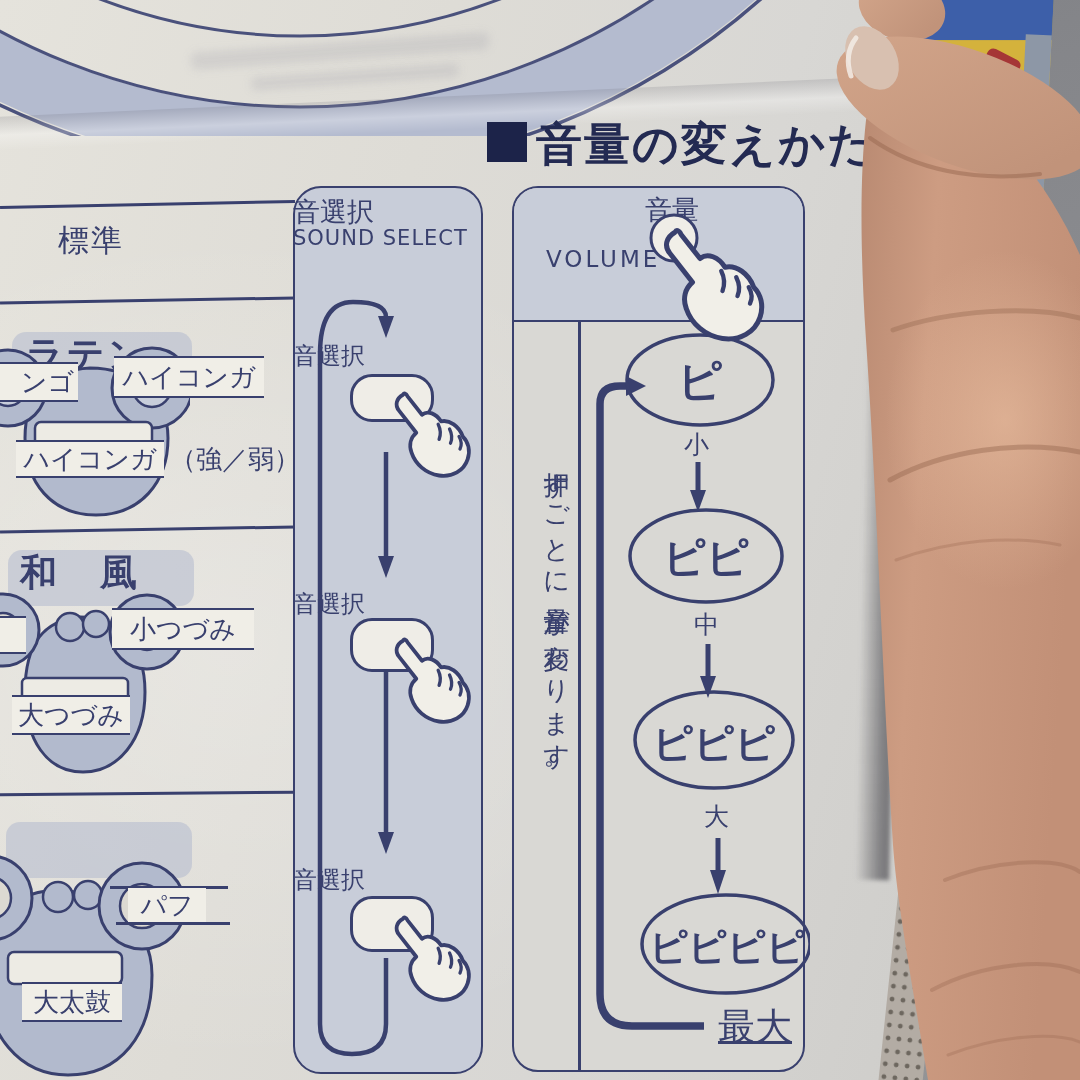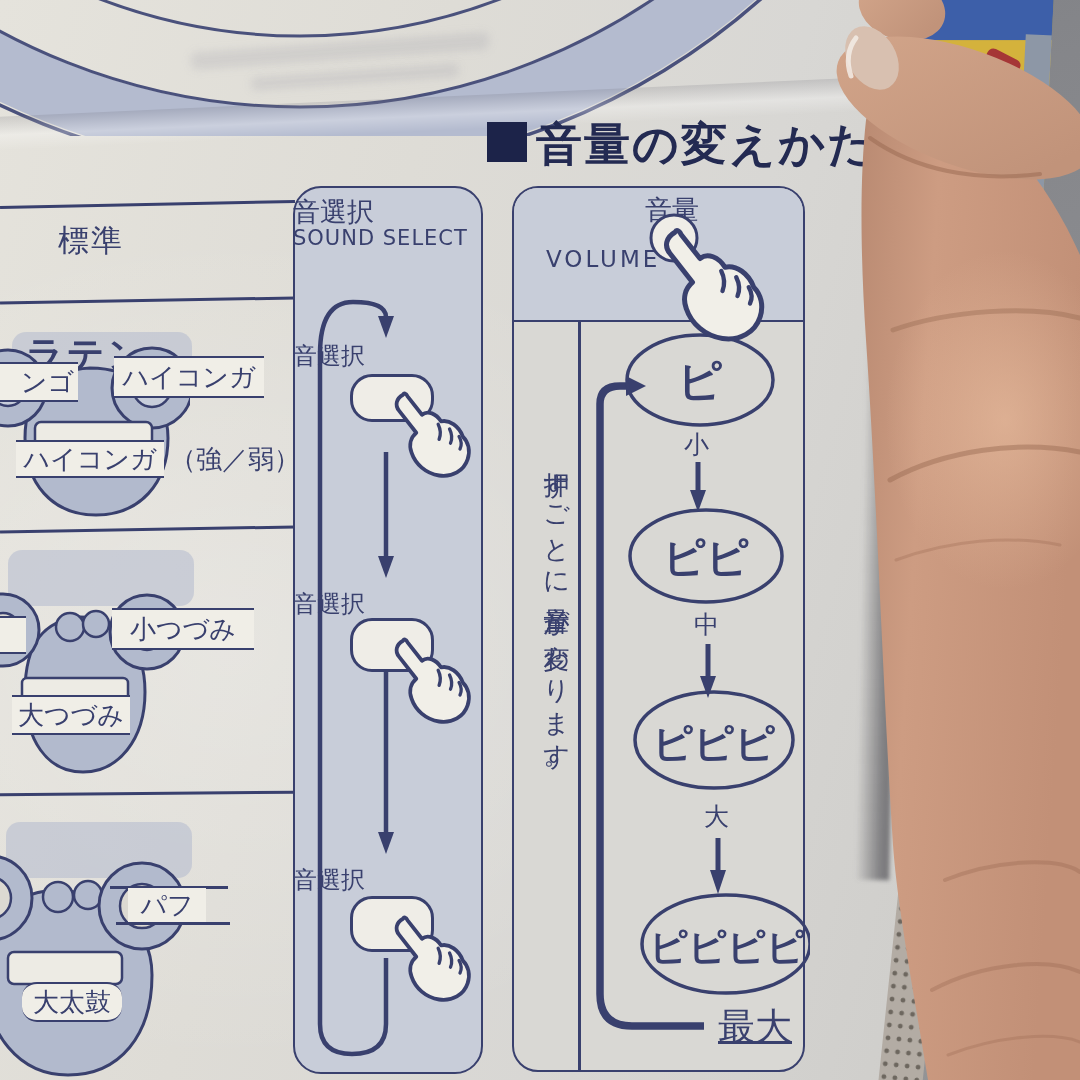--- a/index.html
+++ b/index.html
@@ -110,20 +110,21 @@
       <span>ハイコンガ</span>
       </div>
     <div class="tag" style="left:16px;top:440px;width:148px;height:34px;">
       <span>ハイコンガ</span>
       </div>
     <div class="abs ink" style="left:170px;top:442px;font-size:26px;white-space:nowrap;">（強／弱）*</div>
 
     <div class="abs hline" style="left:0;top:528px;width:295px;transform:rotate(-1deg);"></div>
 
     <div class="abs headbar" style="left:8px;top:550px;width:186px;height:56px;"></div>
+    <div class="rowhead" style="left:20px;top:548px;">和　風</div>
     <svg class="abs" style="left:-50px;top:572px;width:250px;height:215px" viewBox="0 0 250 215">
       <path d="M75,120 C75,70 95,48 130,45 C168,45 195,72 195,120 C195,168 168,200 133,200 C97,200 75,168 75,120 Z" fill="#b2bacd" stroke="#39406e" stroke-width="3"></path>
       <circle cx="120" cy="55" r="14" fill="#b2bacd" stroke="#39406e" stroke-width="2.5"></circle>
       <circle cx="146" cy="52" r="13" fill="#b2bacd" stroke="#39406e" stroke-width="2.5"></circle>
       <circle cx="53" cy="58" r="36" fill="#b2bacd" stroke="#39406e" stroke-width="3"></circle>
       <circle cx="53" cy="58" r="17" fill="#dcd9d2" stroke="#39406e" stroke-width="2.5"></circle>
       <circle cx="197" cy="60" r="37" fill="#b2bacd" stroke="#39406e" stroke-width="3"></circle>
       <circle cx="197" cy="60" r="18" fill="#dcd9d2" stroke="#39406e" stroke-width="2.5"></circle>
       <rect x="72" y="106" width="106" height="26" rx="5" fill="#edebe4" stroke="#39406e" stroke-width="2.5"></rect>
     </svg>
@@ -146,21 +147,21 @@
       <circle cx="50" cy="63" r="21" fill="#dcd9d2" stroke="#39406e" stroke-width="2.5"></circle>
       <circle cx="202" cy="71" r="43" fill="#b2bacd" stroke="#39406e" stroke-width="3"></circle>
       <circle cx="202" cy="71" r="22" fill="#dcd9d2" stroke="#39406e" stroke-width="2.5"></circle>
       <rect x="68" y="117" width="114" height="32" rx="6" fill="#edebe4" stroke="#39406e" stroke-width="2.5"></rect>
     </svg>
     <div class="abs hline" style="left:110px;top:886px;width:118px;"></div>
     <div class="abs hline" style="left:116px;top:922px;width:114px;"></div>
     <div class="tag" style="left:128px;top:888px;width:78px;height:34px;border:none;">
       <span>パフ</span>
       </div>
-    <div class="tag" style="left:22px;top:982px;width:100px;height:36px;border-radius:15px;">
+    <div class="tag" style="left:22px;top:982px;width:100px;height:36px;">
       <span>大太鼓</span>
       </div>
 
     <div class="abs midpanel"></div>
     <div class="midtxt abs" style="top:194px;font-size:27px;">音選択</div>
     <div class="midtxt abs" style="top:226px;font-size:21px;letter-spacing:1px;">SOUND SELECT</div>
 
     <svg class="abs" style="left:293px;top:186px;width:190px;height:888px" viewBox="0 0 190 888">
 
       <g fill="none" stroke="#39406e" stroke-width="4.5">

